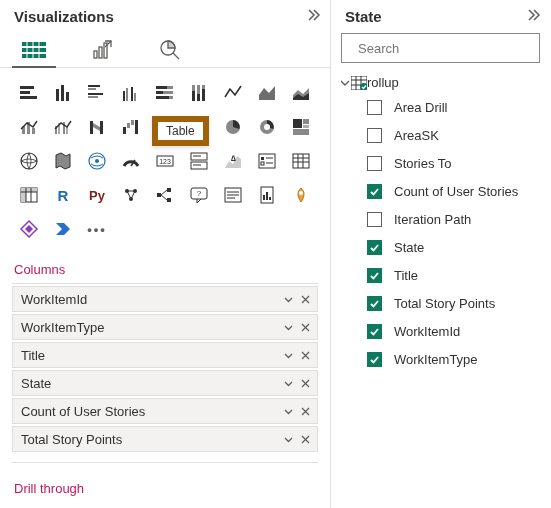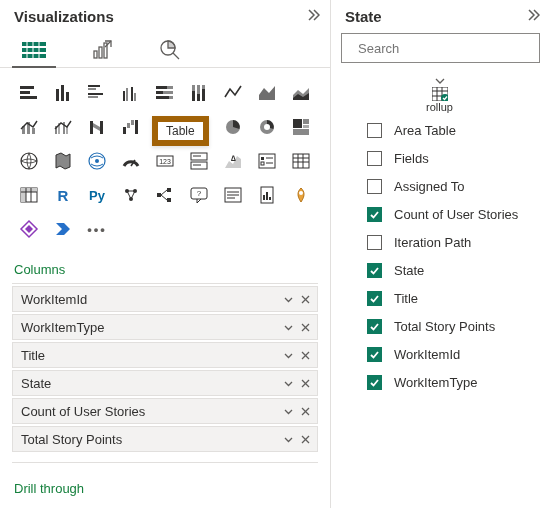--- a/index.html
+++ b/index.html
@@ -13,30 +13,30 @@
   .subhead { font-size: 12px; color: #323130; padding: 2px 12px 6px; }
   
   .bv-tabs { display: flex; gap: 24px; padding: 2px 8px 0 12px; border-bottom: 1px solid #e1dfdd; margin-bottom: 10px; }
   .bv-tab { width: 44px; height: 34px; display: flex; align-items: center; justify-content: center; cursor: pointer; position: relative; color: #605e5c; }
   .bv-tab.active { color: #0d7a5f; }
   .bv-tab.active::after { content: ""; position: absolute; bottom: -1px; left: 0; right: 0; height: 2px; background: #605e5c; }
   
   .gallery { display: grid; grid-template-columns: repeat(9, 30px); gap: 4px 4px; padding: 0 2px 10px 2px; position: relative; }
   .viz-icon { width: 30px; height: 30px; border: 1px solid transparent; display: flex; align-items: center; justify-content: center; cursor: pointer; color: #323130; }
   .tooltip { position: absolute; background: #fff; border: 6px solid #a16207; font-size: 12px; padding: 2px 8px; color: #323130; box-shadow: 0 2px 4px rgba(0,0,0,.12); pointer-events: none; top: 38px; left: 140px; z-index: 5; }
-  .sec-title { font-size: 13px; color: #15803d; padding: 8px 2px 6px; }
+  .sec-title { font-size: 13px; color: #be185d; padding: 8px 2px 6px; }
   .wells { display: flex; flex-direction: column; gap: 2px; border-top: 1px solid #e1dfdd; padding-top: 2px; margin-bottom: 6px; }
   .well { display: flex; align-items: center; justify-content: space-between; background: #f3f2f1; border: 1px solid #e1dfdd; height: 26px; padding: 0 6px 0 8px; font-size: 13px; color: #323130; }
   .well .wicons { display: flex; gap: 6px; color: #605e5c; }
   hr.div { border: none; border-top: 1px solid #e1dfdd; margin: 10px 0; }
   
   .search { margin: 2px 10px 10px 10px; height: 30px; border: 1px solid #8a8886; display: flex; align-items: center; padding: 0 8px; gap: 8px; color: #605e5c; }
   .search input { border: none; outline: none; flex: 1; font-size: 13px; color: #323130; background: transparent; }
   .tree { padding: 0 10px 0 8px; }
-  .tree-table { display: flex; align-items: center; gap: 0; font-size: 11px; padding: 2px 0 6px 0; cursor: pointer; flex-direction: column; }
+  .tree-table { display: flex; align-items: center; gap: 0; font-size: 13px; padding: 2px 0 6px 0; cursor: pointer; }
   .tree-items { padding-left: 28px; display: flex; flex-direction: column; gap: 6px; }
   .field-row { display: flex; align-items: center; gap: 12px; height: 22px; cursor: pointer; }
   .chk { width: 15px; height: 15px; border: 1px solid #605e5c; display: inline-flex; align-items: center; justify-content: center; background: #fff; flex-shrink: 0; }
   .chk.checked { background: #0d7a5f; border-color: #0d7a5f; }
   .chk.checked svg { stroke: #fff; }
   .flabel { font-size: 13px; color: #323130; }
   .more-h { letter-spacing: 2px; font-weight: 700; color: #605e5c; }
 </style>
 </head>
 <body>
@@ -288,21 +288,21 @@
             <rect x="2" y="3" width="5" height="14" fill="#ccc"></rect>
             <line x1="2" y1="7" x2="18" y2="7" stroke="#323130"></line>
             <line x1="7" y1="3" x2="7" y2="17" stroke="#323130"></line>
             <line x1="12" y1="3" x2="12" y2="17" stroke="#323130"></line>
           </svg>
         </div>
         <div class="viz-icon">
           <span style="color:#1f6db5;font-weight:700;font-size:15px">R</span>
         </div>
         <div class="viz-icon">
-          <span style="color:#0369a1;font-weight:700;font-size:13px">Py</span>
+          <span style="color:#7f1d1d;font-weight:700;font-size:13px">Py</span>
         </div>
         <div class="viz-icon">
           <svg width="20" height="20">
             <circle cx="6" cy="6" r="2" fill="#323130"></circle>
             <circle cx="14" cy="6" r="2" fill="#323130"></circle>
             <circle cx="10" cy="14" r="2" fill="#323130"></circle>
             <line x1="6" y1="6" x2="10" y2="14" stroke="#323130"></line>
             <line x1="14" y1="6" x2="10" y2="14" stroke="#323130"></line>
             <line x1="6" y1="6" x2="14" y2="6" stroke="#323130"></line>
           </svg>
@@ -472,29 +472,29 @@
           <line x1="5" y1="0" x2="5" y2="14" stroke="#323130"></line>
           <line x1="10" y1="0" x2="10" y2="14" stroke="#323130"></line>
           <circle cx="13" cy="11" r="4" fill="#0d7a5f"></circle>
           <path d="M11 11 L12.5 12.5 L15 9.5" stroke="#fff" stroke-width="1.3" fill="none"></path>
         </svg>
       <span>rollup</span>
     </div>
     <div class="tree-items" id="field-items">
         <div class="field-row">
           <span class="chk"></span>
-          <span class="flabel">Area Table</span>
+          <span class="flabel">Area Drill</span>
         </div>
         <div class="field-row">
           <span class="chk"></span>
-          <span class="flabel">Fields</span>
+          <span class="flabel">AreaSK</span>
         </div>
         <div class="field-row">
           <span class="chk"></span>
-          <span class="flabel">Assigned To</span>
+          <span class="flabel">Stories To</span>
         </div>
         <div class="field-row">
           <span class="chk checked">
             <svg width="11" height="11" viewBox="0 0 11 11">
               <polyline points="2,6 4.5,8.5 9,3" fill="none" stroke="#fff" stroke-width="1.8"></polyline>
             </svg>
           </span>
           <span class="flabel">Count of User Stories</span>
         </div>
         <div class="field-row">

